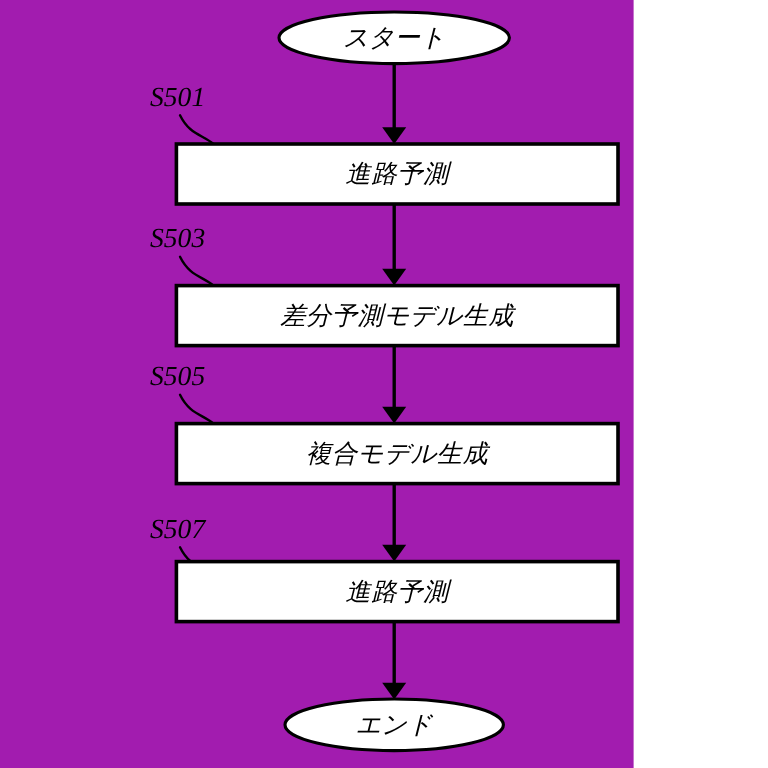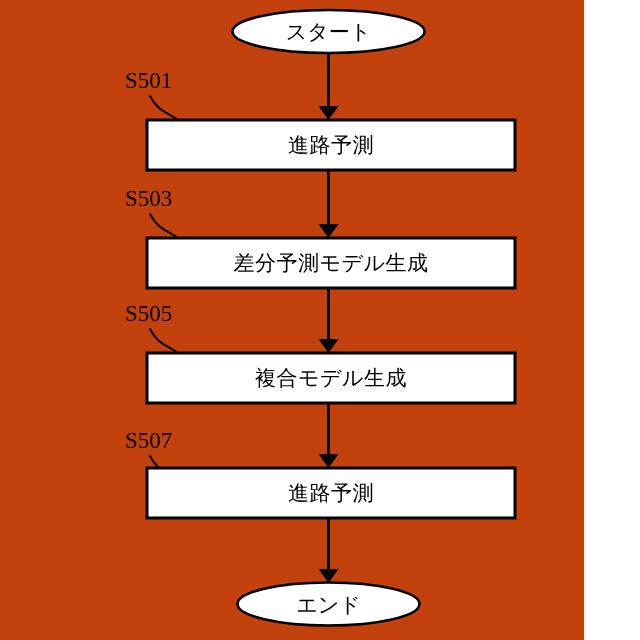--- a/index.html
+++ b/index.html
@@ -2,25 +2,26 @@
 <html><head>
 <meta charset="utf-8">
 <style>
   html, body {
     margin: 0;
     padding: 0;
     background: #ffffff;
   }
   #canvas {
     position: relative;
-    width: 584px;
+    width: 528px;
     height: 640px;
-    background: #c2410c;
+    background: #a21caf;
     overflow: hidden;
     font-family: "Liberation Sans", "DejaVu Sans", sans-serif;
+    font-style: italic;
   }
   #flow-svg {
     position: absolute;
     top: 0;
     left: 0;
     width: 640px;
     height: 640px;
   }
   .node-shape {
     fill: #ffffff;

